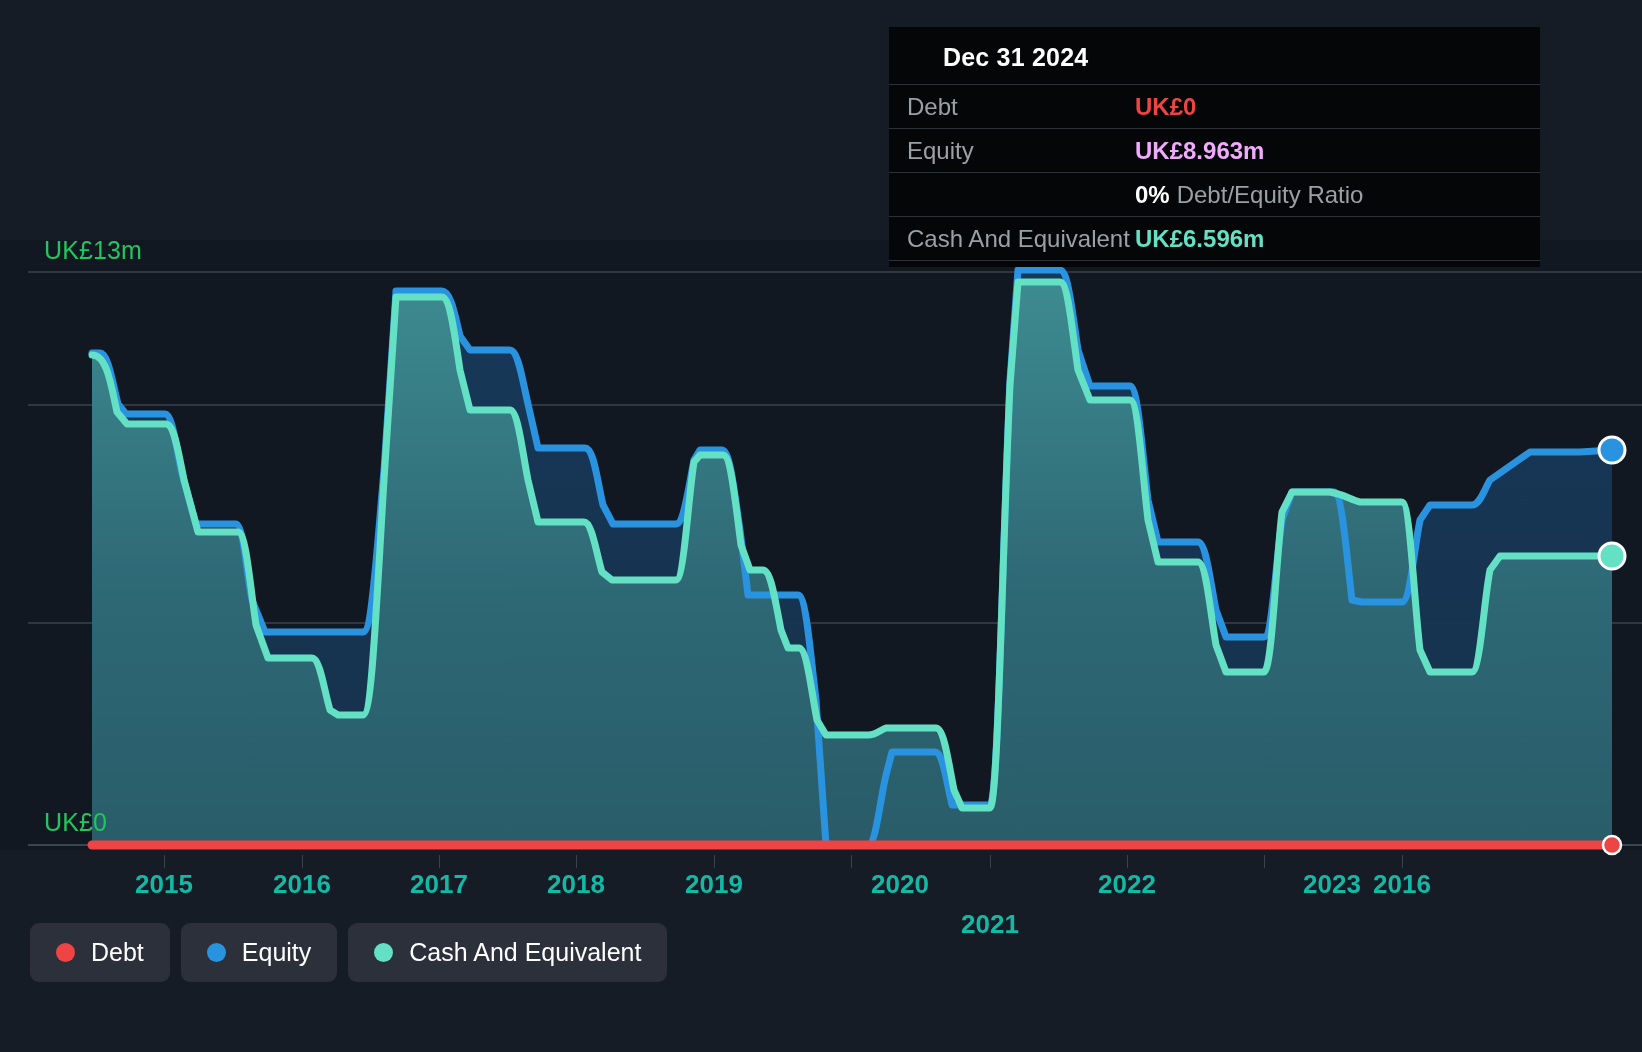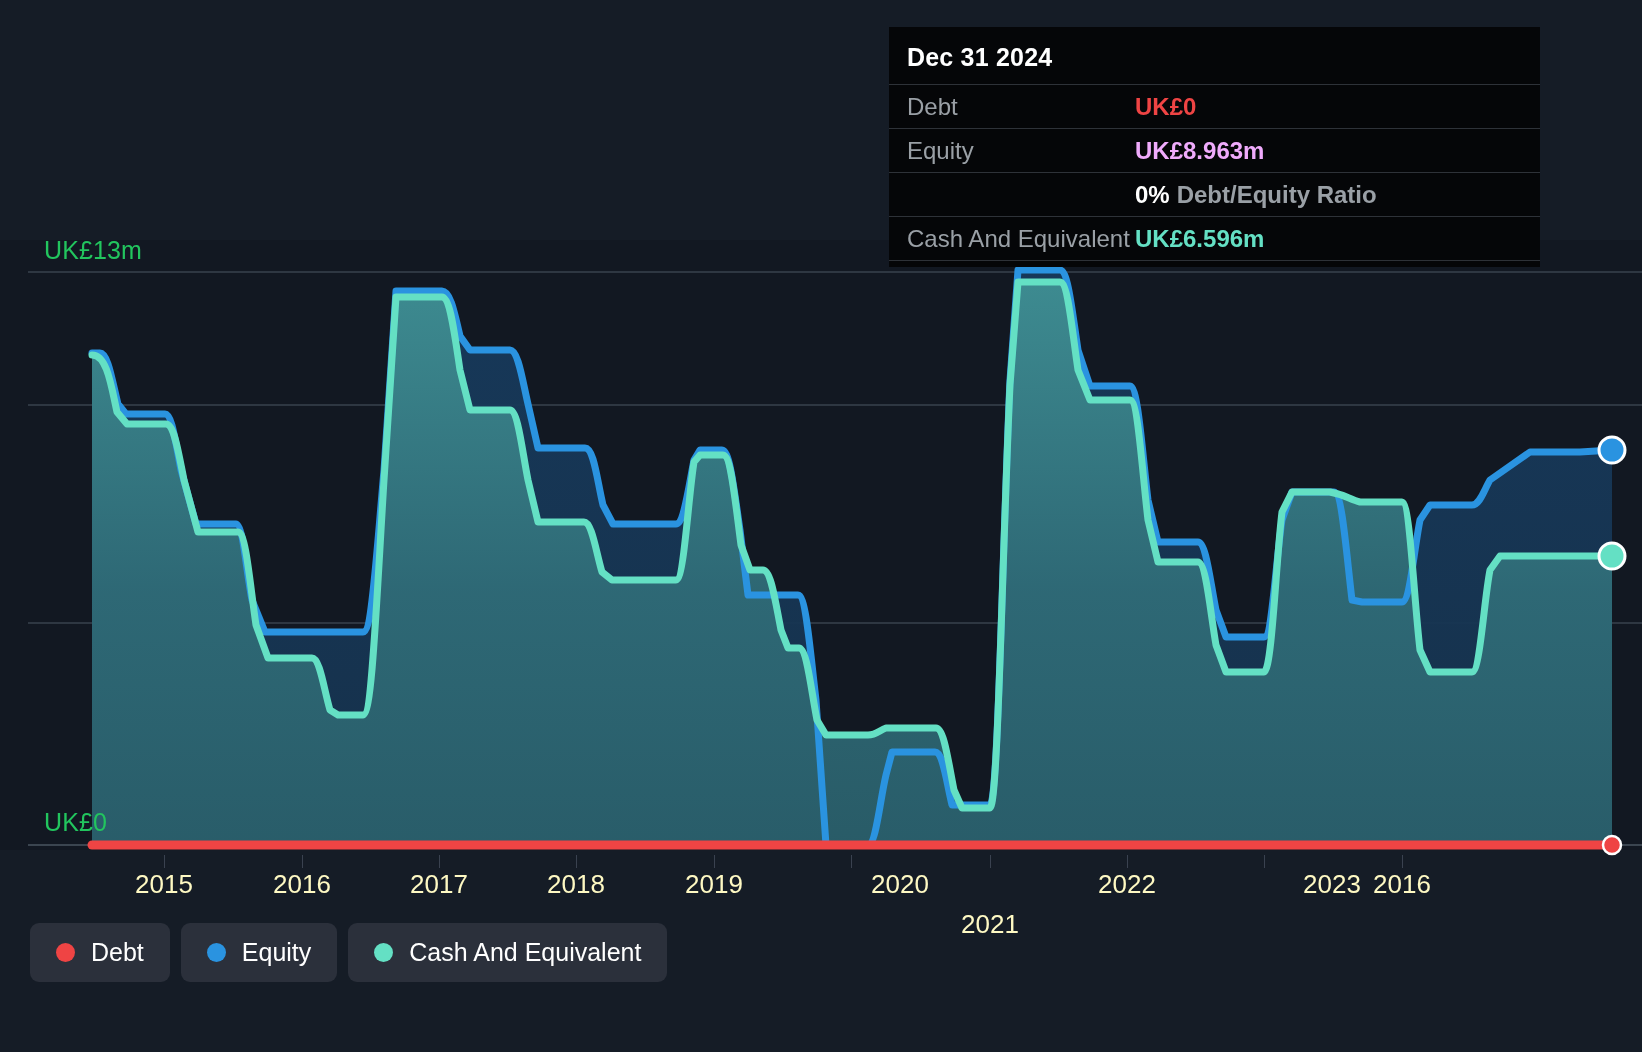--- a/index.html
+++ b/index.html
@@ -30,41 +30,43 @@
   .y-label-bottom{left:44px;top:808px;}
 
   
   .x-axis{position:absolute;left:0;top:855px;width:1642px;height:50px;}
   .x-tick{
     position:absolute;top:0;width:1px;height:13px;background:#3a4250;
   }
   .x-label{
     position:absolute;top:14px;
     transform:translateX(-50%);
-    color:#fef9c3;
+    color:#14b8a6;
     font-size:26px;
     white-space:nowrap;
+    font-weight:bold;
   }
 
   
   .tooltip{
     position:absolute;
     left:889px;top:27px;
     width:651px;
     background:#050608;
     padding:0 0 6px 0;
     box-sizing:border-box;
     z-index:40;
   }
   .tt-title{
     color:#ffffff;
     font-size:25px;
     font-weight:bold;
     padding:16px 18px 12px 18px;
     letter-spacing:.2px;
+    margin-left:36px;
   }
   .tt-row{
     display:flex;
     align-items:center;
     border-top:1px solid #2e3238;
     padding:7px 18px;
     min-height:29px;
   }
   .tt-row:last-child{border-bottom:1px solid #2e3238;}
   .tt-key{
@@ -73,21 +75,21 @@
     width:228px;
     flex:0 0 228px;
     white-space:nowrap;
   }
   .tt-val{
     font-size:24px;
     font-weight:bold;
     white-space:nowrap;
   }
   .tt-ratio-num{color:#ffffff;font-weight:bold;font-size:24px;}
-  .tt-ratio-txt{color:#9aa0a6;font-weight:bold;font-size:24px;margin-left:7px;}
+  .tt-ratio-txt{color:#9aa0a6;font-weight:normal;font-size:24px;margin-left:7px;}
 
   
   .legend{
     position:absolute;
     left:30px;top:923px;
     display:flex;
     gap:11px;
     align-items:center;
   }
   .legend-item{

